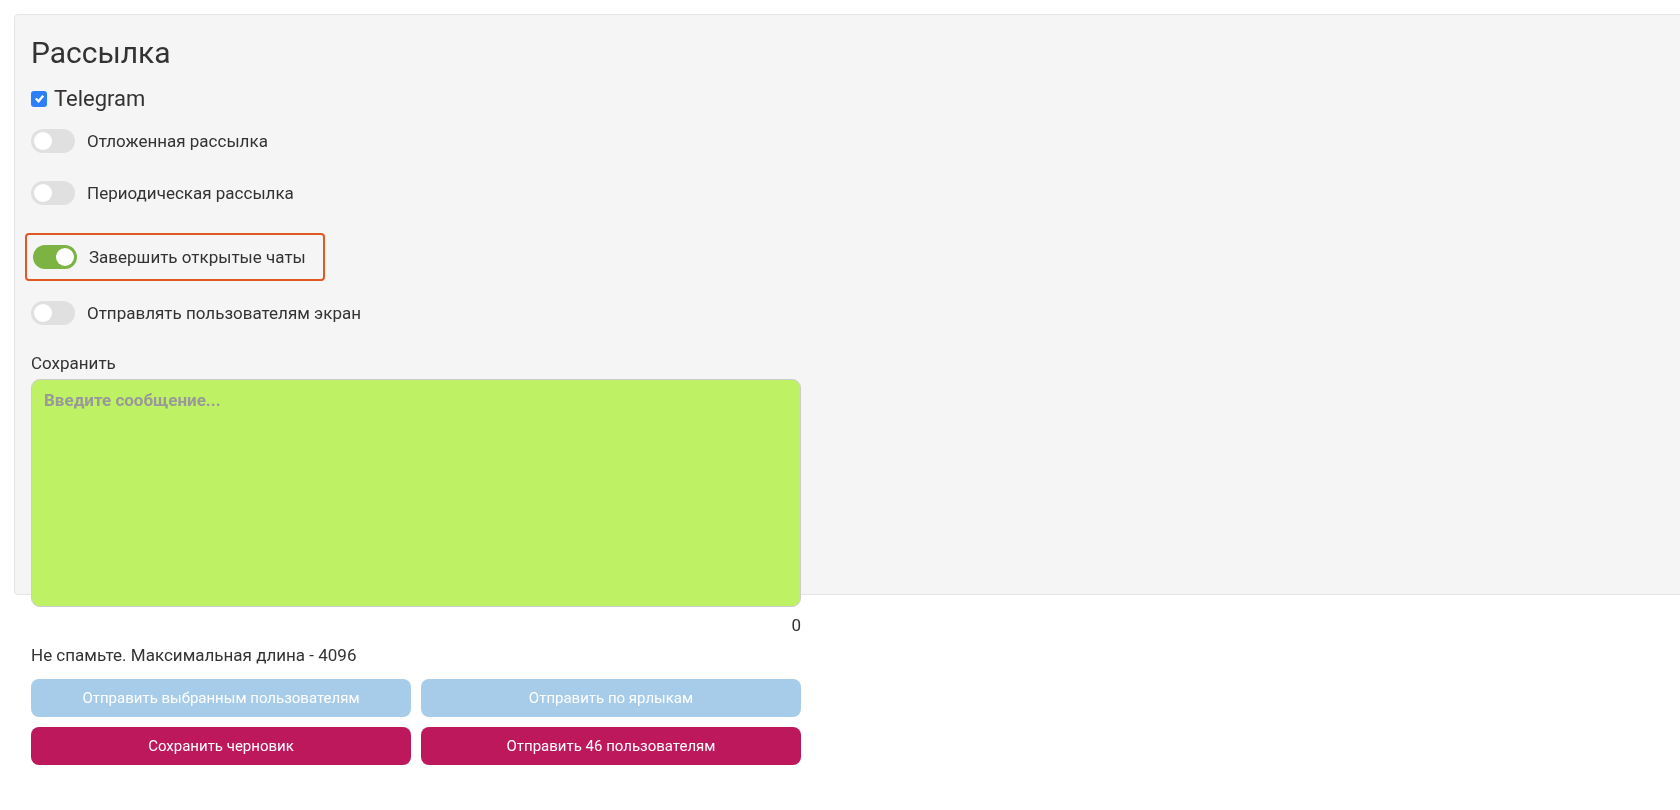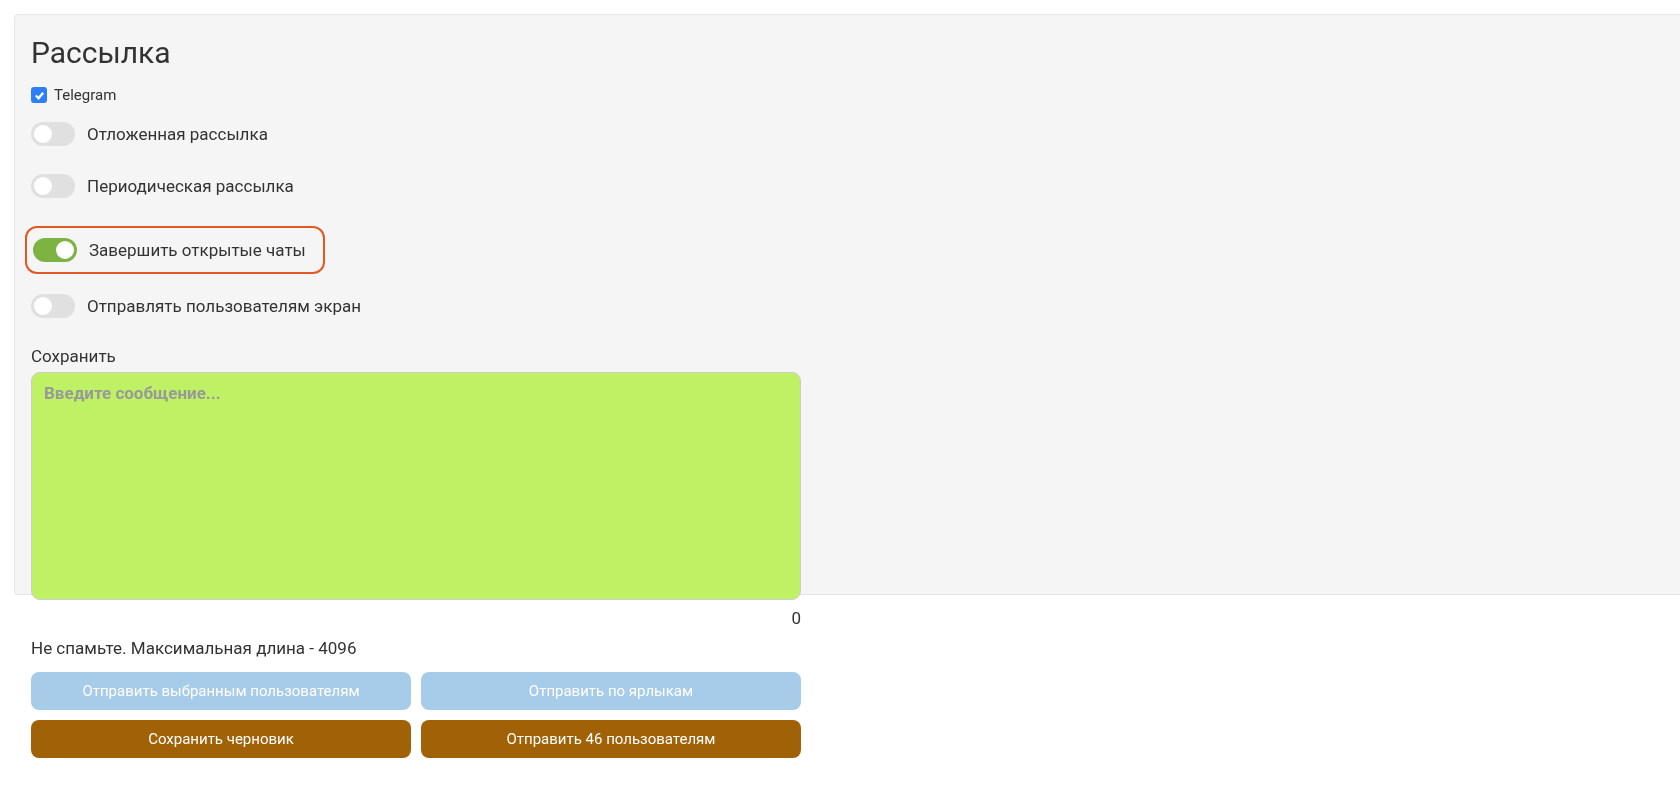--- a/index.html
+++ b/index.html
@@ -45,21 +45,21 @@
       cursor: pointer;
     }
     .checkbox svg {
       width: 11px;
       height: 11px;
       stroke: #fff;
       stroke-width: 2.5;
       fill: none;
     }
     .checkbox-label {
-      font-size: 15px;
+      font-size: 22px;
       color: #333;
     }
     .toggle-row {
       display: flex;
       align-items: center;
       gap: 12px;
       margin-bottom: 28px;
     }
     .toggle {
       width: 44px;
@@ -87,21 +87,21 @@
     }
     .toggle-on .toggle-knob {
       right: 3px;
     }
     .toggle-label {
       font-size: 17px;
       color: #333;
     }
     .highlighted-row {
       border: 2px solid #e25822;
-      border-radius: 12px;
+      border-radius: 4px;
       padding: 10px 8px 10px 4px;
       margin-left: -6px;
       width: 300px;
       margin-bottom: 20px;
       display: flex;
       align-items: center;
       gap: 12px;
     }
     .highlighted-row .toggle {
       margin-left: 2px;
@@ -161,21 +161,21 @@
       cursor: pointer;
       color: #fff;
       display: flex;
       align-items: center;
       justify-content: center;
     }
     .btn-light {
       background: #a7cce9;
     }
     .btn-primary {
-      background: #a16207;
+      background: #be185d;
     }
     .section-toggles {
       margin-bottom: 0;
     }
   </style>
 </head>
 <body>
 
 <div class="panel">
 

